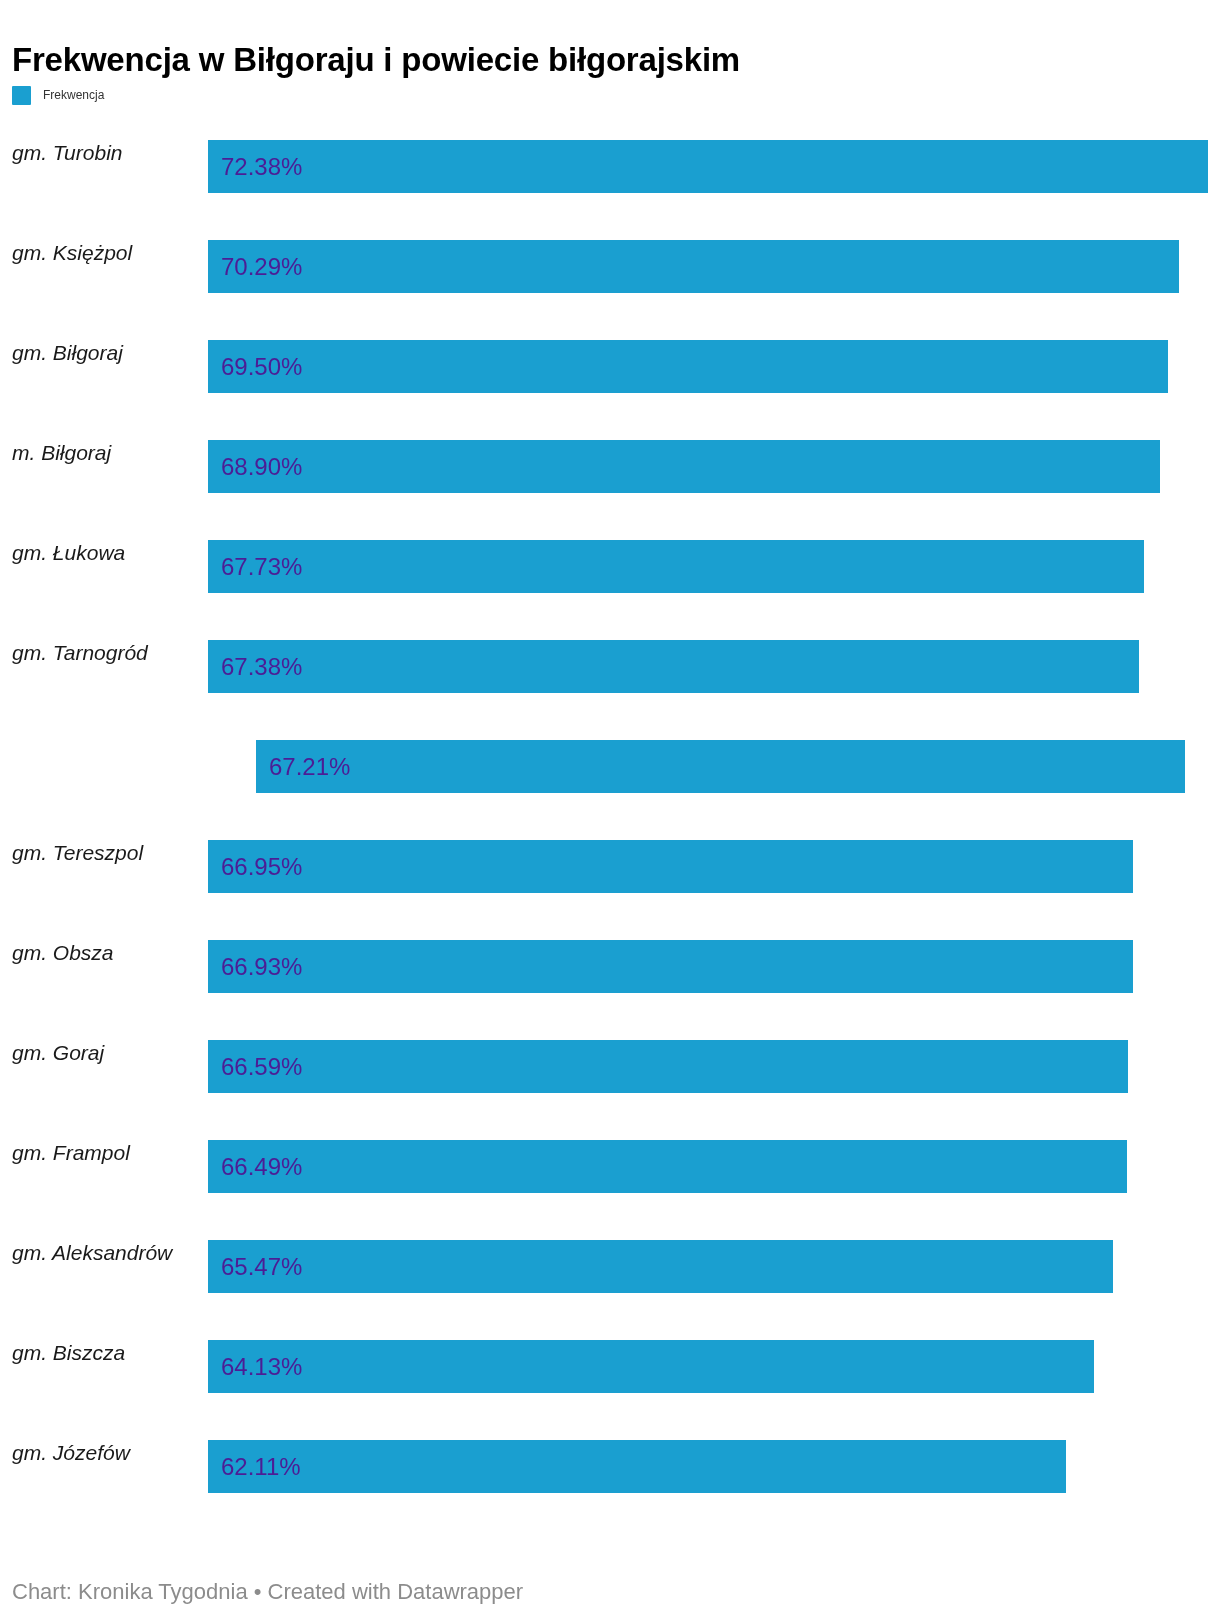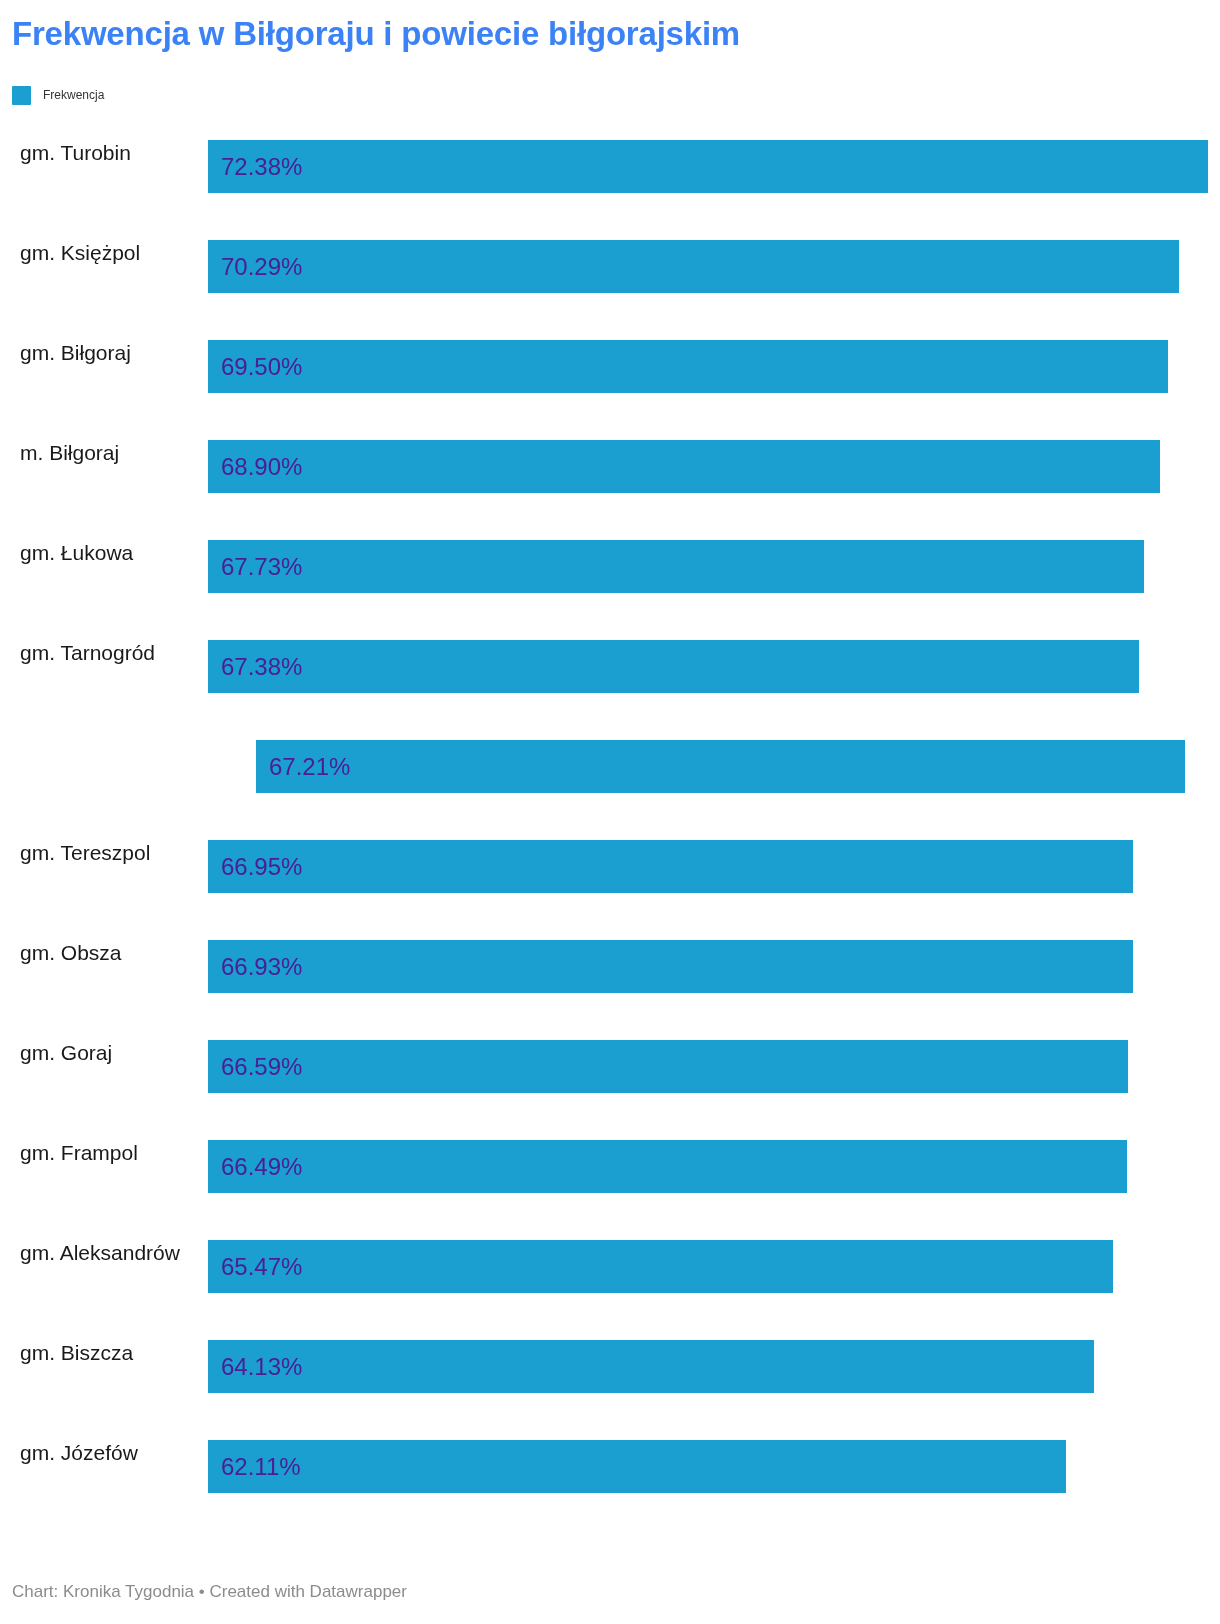--- a/index.html
+++ b/index.html
@@ -74,25 +74,26 @@
   }
   .row-label {
     position: absolute;
     left: 0;
     width: 192px;
     top: 0;
     height: 53px;
     display: flex;
     align-items: center;
     justify-content: flex-start;
-    padding-left: 20px;
+    padding-left: 12px;
     font-size: 21px;
     line-height: 24px;
     color: #1a1a1a;
     white-space: nowrap;
+    font-style: italic;
   }
   .bar-track {
     position: absolute;
     left: 208px;
     top: 14px;
     right: 12px;
     height: 53px;
   }
   .bar {
     height: 53px;
@@ -106,32 +107,32 @@
     line-height: 21px;
     padding-left: 13px;
     white-space: nowrap;
   }
 
   
   .chart-footer {
     position: absolute;
     left: 12px;
     bottom: 22px;
-    font-size: 17px;
+    font-size: 22px;
     line-height: 20px;
     color: #8c8c8c;
     white-space: nowrap;
   }
 </style>
 </head>
 <body style="background: rgb(255, 255, 255);">
 
 <div class="chart-root">
 
-  <div class="chart-title" style="color: #3b82f6;">Frekwencja w Biłgoraju i powiecie biłgorajskim</div>
+  <div class="chart-title" style="color: #000000; margin-top: 26px;">Frekwencja w Biłgoraju i powiecie biłgorajskim</div>
 
   <div class="legend">
     <div class="legend-item">
       <span class="legend-swatch" style="background: rgb(26, 159, 208);"></span>
       <span class="legend-label">Frekwencja</span>
     </div>
   </div>
 
   <div class="plot">
       <div class="bar-row">

